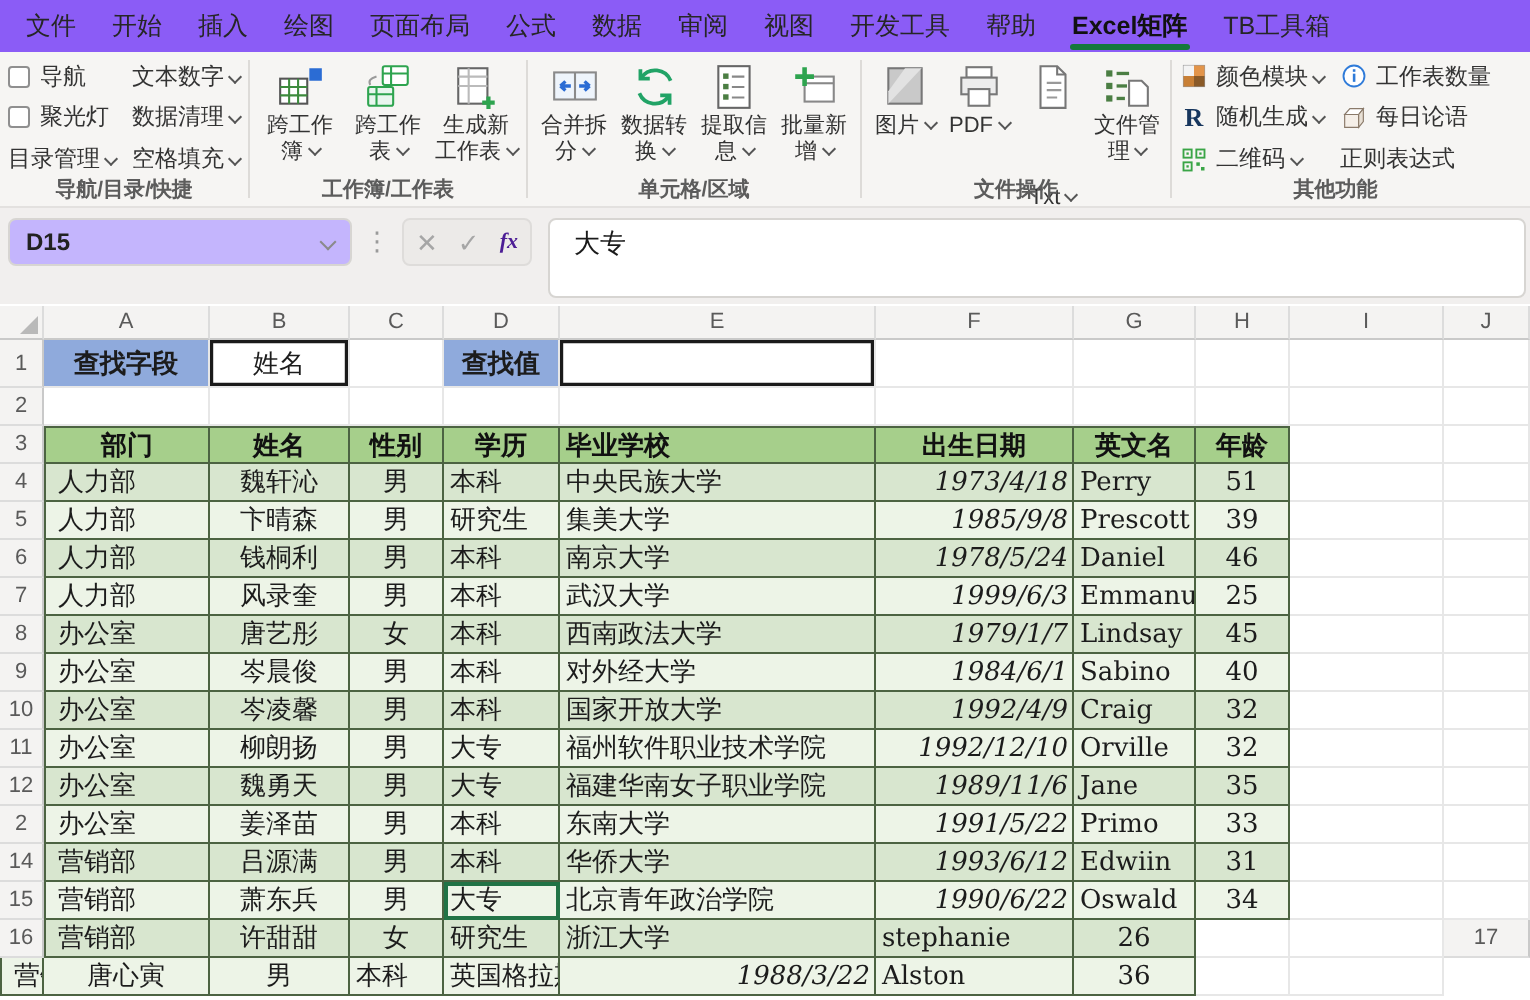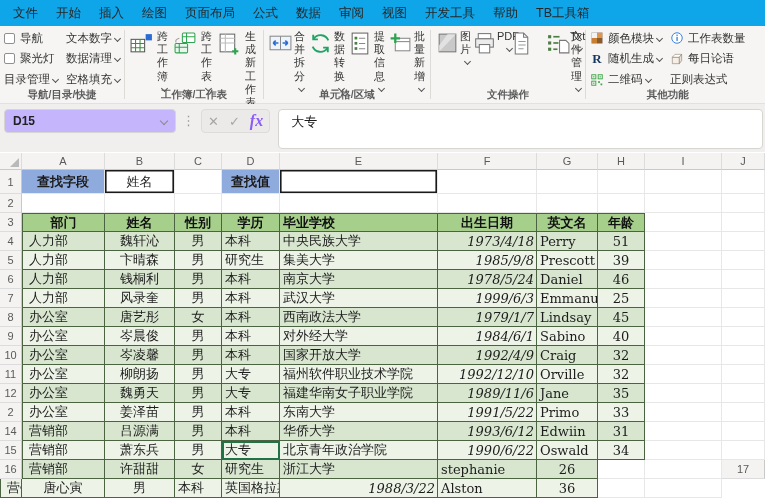--- a/index.html
+++ b/index.html
@@ -2,21 +2,21 @@
 <html style="--accent: #15783c; --find-fill: #8faadc; --thead-fill: #a6cf8b; --band-even: #d8e6cf; --band-odd: #edf4e7; --t-border: #4c6342;"><head>
 <meta charset="utf-8">
 <style>
   * { box-sizing: border-box; margin: 0; padding: 0; }
   html,body { width:765px; height:500px; overflow:hidden; background:#fff;
     font-family:"Liberation Sans", sans-serif; }
   #app { position:relative; width:765px; height:500px; background:#fff; }
 
   
   .menubar { position:absolute; left:0; top:0; width:765px; height:26px;
-    background:#0ea5e9; display:flex; align-items:stretch; padding-left:4px; }
+    background:#8b5cf6; display:flex; align-items:stretch; padding-left:4px; }
   .mtab { display:flex; align-items:center; padding:0 9px; font-size:12.5px;
     color:#262626; cursor:default; position:relative; white-space:nowrap; }
   .mtab.active { font-weight:bold; color:#111; }
   .mtab.active::after { content:""; position:absolute; left:8px; right:8px; bottom:1px;
     height:3px; background:var(--accent,#15783c); border-radius:2px; }
 
   
   .ribbon { position:absolute; left:0; top:26px; width:765px; height:78px;
     background:#f6f5f3; border-bottom:1px solid #e3e1df; display:flex; align-items:stretch; }
   .rgroup { position:relative; padding:4px 4px 15px 4px; display:flex; align-items:center; }
@@ -26,41 +26,41 @@
   .stack .items { display:grid; grid-template-rows:repeat(3,1fr); grid-auto-flow:column;
     column-gap:8px; row-gap:0; height:62px; align-items:center; }
   .sitem { display:flex; align-items:center; font-size:11.5px; color:#333;
     white-space:nowrap; cursor:default; }
   .cbx { width:11px; height:11px; border:1px solid #8f8f8f; background:#fff;
     border-radius:2px; margin-right:5px; flex:0 0 auto; }
   .chev { display:inline-block; width:5px; height:5px; border-right:1.3px solid #555;
     border-bottom:1.3px solid #555; transform:rotate(45deg); margin-left:3px;
     vertical-align:2px; flex:0 0 auto; }
   .bigrow .items { display:flex; align-items:flex-start; gap:2px; height:62px; }
-  .bigbtn { display:flex; flex-direction:row; align-items:flex-start; cursor:default; padding-top:2px; }
+  .bigbtn { display:flex; flex-direction:column; align-items:center; cursor:default; padding-top:2px; }
   .bigbtn .bicon { height:27px; display:flex; align-items:center; justify-content:center; }
   .bigbtn .blabel { font-size:11px; line-height:1.2; color:#333; text-align:center; }
   .sicon { width:14px; height:14px; margin-right:4px; flex:0 0 auto;
     display:inline-flex; align-items:center; justify-content:center; }
   .ricon-r { font-family:"Liberation Serif", serif; font-weight:bold; font-size:13px; color:#17365d; }
 
   
   .formulabar { position:absolute; left:0; top:104px; width:765px; height:48px;
     background:#f1efee; display:flex; align-items:flex-start; padding:5px 2px 0 4px; }
   .namebox { width:172px; height:24px; background:#c4b5fd; border:1px solid #d7d5d2;
     border-radius:4px; display:flex; align-items:center; padding:0 8px;
     font-size:12px; font-weight:bold; color:#222; }
   .namebox .nchev { margin-left:auto; width:6px; height:6px; border-right:1.4px solid #8a8a8a;
     border-bottom:1.4px solid #8a8a8a; transform:rotate(45deg); }
   .fdots { color:#9a9a9a; font-size:13px; margin:4px 6px 0 6px; }
   .fbtns { height:24px; background:#eceae8; border:1px solid #dedcda; border-radius:4px;
     display:flex; align-items:center; padding:0 6px; gap:10px; }
   .fbtn-x, .fbtn-ok { font-size:13px; color:#a6a6a6; }
   .fbtn-fx { font-family:"Liberation Serif", serif; font-style:italic; font-weight:bold;
-    font-size:16px; color:#8b5cf6; }
+    font-size:11px; color:#4c1d95; }
   .fcontent { flex:1; margin-left:8px; height:40px; background:#fff;
     border:1px solid #d7d5d2; border-radius:4px; padding:3px 12px;
     font-size:13px; color:#1a1a1a; font-family:"DejaVu Serif", serif; }
 
   
   .grid { position:absolute; left:0; top:153px; width:765px; height:346px;
     display:grid;
     grid-template-columns:22px 83px 70px 47px 58px 158px 99px 61px 47px 77px 43px;
     grid-template-rows:17px 24px 19px 19px repeat(14,19px);
     background:#fff; }
@@ -97,20 +97,21 @@
       <div class="mtab">开始</div>
       <div class="mtab">插入</div>
       <div class="mtab">绘图</div>
       <div class="mtab">页面布局</div>
       <div class="mtab">公式</div>
       <div class="mtab">数据</div>
       <div class="mtab">审阅</div>
       <div class="mtab">视图</div>
       <div class="mtab">开发工具</div>
       <div class="mtab">帮助</div>
+      <div class="mtab active">Excel矩阵</div>
       <div class="mtab">TB工具箱</div>
     </div>
   <div class="ribbon" id="ribbon">
       <div class="rgroup stack">
         <div class="items">
           <div class="sitem">
             <span class="cbx"></span>
             <span>导航</span>
           </div>
           <div class="sitem">

